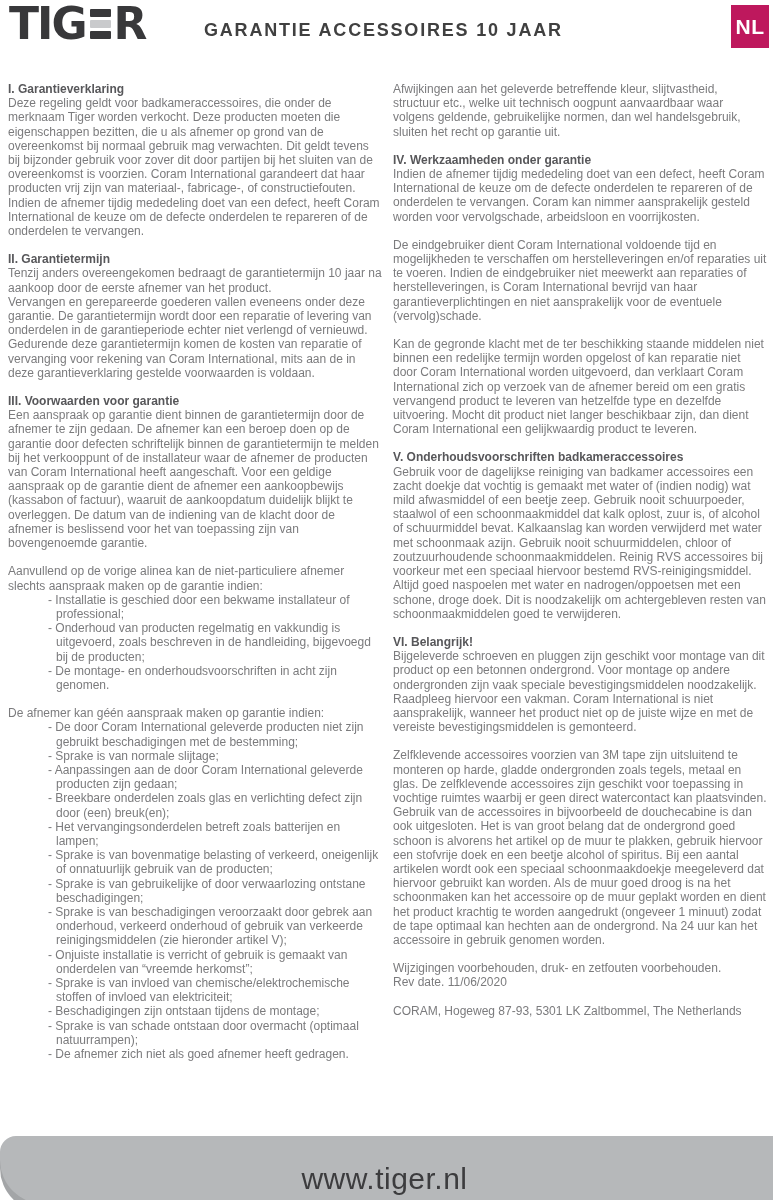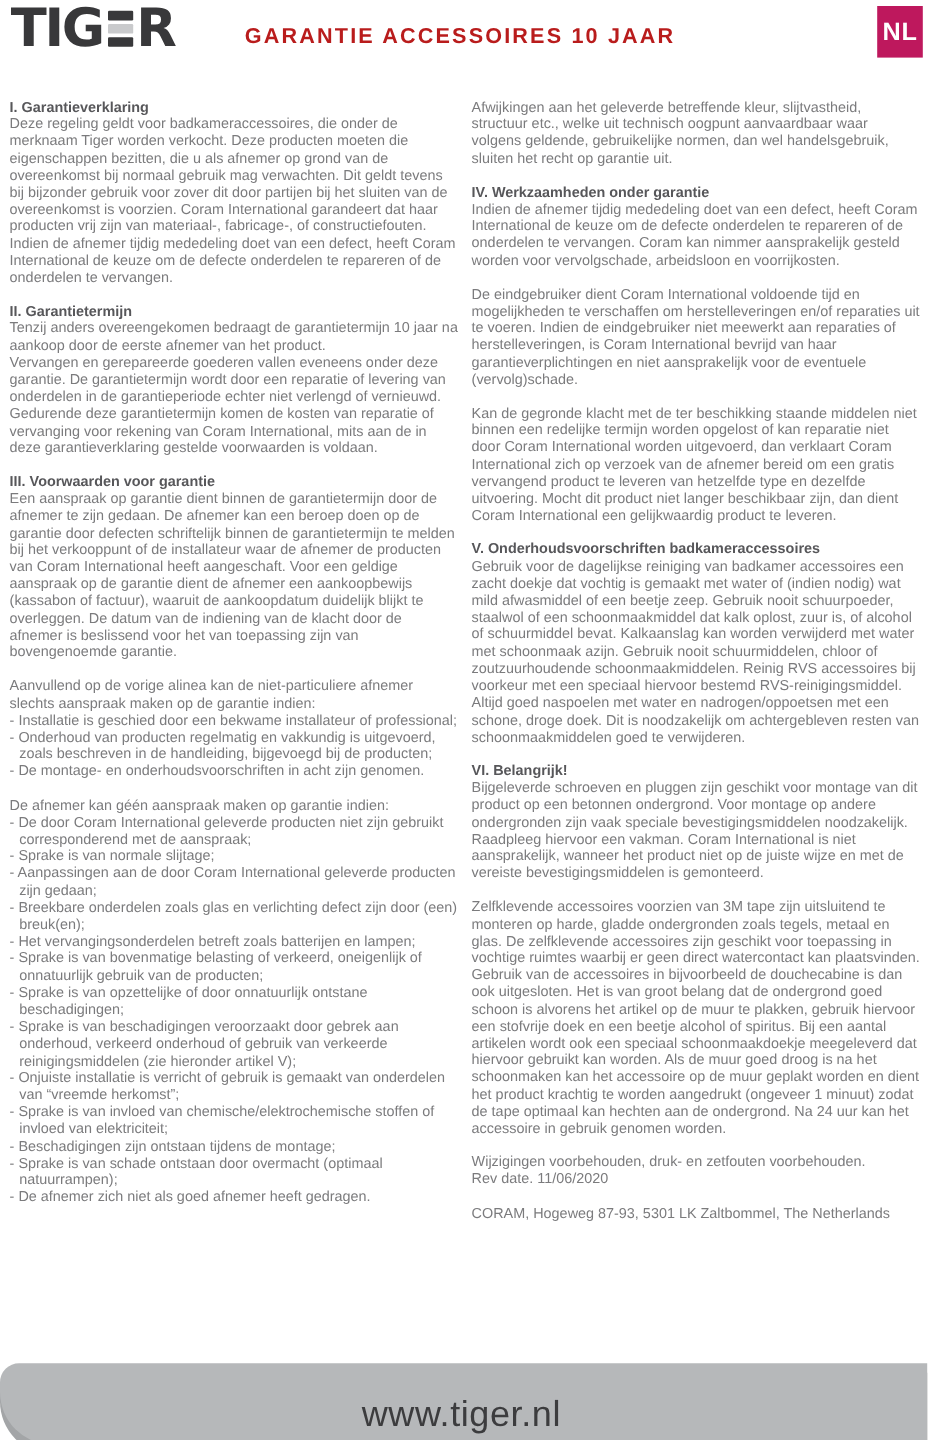--- a/index.html
+++ b/index.html
@@ -12,38 +12,38 @@
   .logo .lt {
     font-family:"DejaVu Sans", sans-serif; font-weight:bold;
     font-size:44px; line-height:44px; letter-spacing:-2px; color:#38383a;
   }
   .ebars { display:flex; flex-direction:column; justify-content:space-between;
     width:21px; height:30px; margin:7px 3px 0 4px; }
   .ebars .bar { height:8px; width:100%; background:#38383a; border-radius:1px; }
   .ebars .bar.mid { background:#c9cacc; }
   .title {
     position:absolute; left:204px; top:20px; font-size:18px; font-weight:bold;
-    letter-spacing:1.8px; color:#b91c1c; white-space:nowrap;
+    letter-spacing:1.8px; color:#404040; white-space:nowrap;
   }
   .badge {
     position:absolute; right:4px; top:5px; width:38px; height:43px;
     background:#be185d; color:#ffffff; font-weight:bold; font-size:21px;
     display:flex; align-items:center; justify-content:center; letter-spacing:0.5px;
   }
   
   .col {
     position:absolute; top:82px; width:374px;
     font-size:12px; line-height:14.2px; color:#7b7b7d;
   }
   .col-left  { left:8px; }
   .col-right { left:393px; }
   .block { margin:0 0 14px 0; }
   .block .h { font-weight:bold; color:#57575a; }
   .block p { margin:0; }
-  .block .li { padding-left:8px; text-indent:-8px; }
+  .block .li { padding-left:8px; text-indent:-8px;margin-left:40px; }
   
   .footer { position:absolute; left:0; right:0; bottom:0; height:76px; }
   .footer-bar {
     position:absolute; left:0; right:0; top:12px; height:68px;
     background:#b6b8ba; border-radius:16px 0 0 44px;
     box-shadow:0 8px 0 0 #a3a5a7;
     display:flex; align-items:flex-end; justify-content:center;
     padding:0 16px 10px 12px; box-sizing:border-box;
   }
   .site { font-size:30px; line-height:30px; color:#3c3c3e; letter-spacing:0.5px; }
@@ -84,27 +84,27 @@
         <p>Een aanspraak op garantie dient binnen de garantietermijn door de afnemer te zijn gedaan. De afnemer kan een beroep doen op de garantie door defecten schriftelijk binnen de garantietermijn te melden bij het verkooppunt of de installateur waar de afnemer de producten van Coram International heeft aangeschaft. Voor een geldige aanspraak op de garantie dient de afnemer een aankoopbewijs (kassabon of factuur), waaruit de aankoopdatum duidelijk blijkt te overleggen. De datum van de indiening van de klacht door de afnemer is beslissend voor het van toepassing zijn van bovengenoemde garantie.</p>
       </div>
       <div class="block">
         <p>Aanvullend op de vorige alinea kan de niet-particuliere afnemer slechts aanspraak maken op de garantie indien:</p>
         <div class="li">- Installatie is geschied door een bekwame installateur of professional;</div>
         <div class="li">- Onderhoud van producten regelmatig en vakkundig is uitgevoerd, zoals beschreven in de handleiding, bijgevoegd bij de producten;</div>
         <div class="li">- De montage- en onderhoudsvoorschriften in acht zijn genomen.</div>
       </div>
       <div class="block">
         <p>De afnemer kan géén aanspraak maken op garantie indien:</p>
-        <div class="li">- De door Coram International geleverde producten niet zijn gebruikt corresponderend met de aanspraak;</div>
+        <div class="li">- De door Coram International geleverde producten niet zijn gebruikt beschadigingen met de bestemming;</div>
         <div class="li">- Sprake is van normale slijtage;</div>
         <div class="li">- Aanpassingen aan de door Coram International geleverde producten zijn gedaan;</div>
         <div class="li">- Breekbare onderdelen zoals glas en verlichting defect zijn door (een) breuk(en);</div>
         <div class="li">- Het vervangingsonderdelen betreft zoals batterijen en lampen;</div>
         <div class="li">- Sprake is van bovenmatige belasting of verkeerd, oneigenlijk of onnatuurlijk gebruik van de producten;</div>
-        <div class="li">- Sprake is van opzettelijke of door onnatuurlijk ontstane beschadigingen;</div>
+        <div class="li">- Sprake is van gebruikelijke of door verwaarlozing ontstane beschadigingen;</div>
         <div class="li">- Sprake is van beschadigingen veroorzaakt door gebrek aan onderhoud, verkeerd onderhoud of gebruik van verkeerde reinigingsmiddelen (zie hieronder artikel V);</div>
         <div class="li">- Onjuiste installatie is verricht of gebruik is gemaakt van onderdelen van “vreemde herkomst”;</div>
         <div class="li">- Sprake is van invloed van chemische/elektrochemische stoffen of invloed van elektriciteit;</div>
         <div class="li">- Beschadigingen zijn ontstaan tijdens de montage;</div>
         <div class="li">- Sprake is van schade ontstaan door overmacht (optimaal natuurrampen);</div>
         <div class="li">- De afnemer zich niet als goed afnemer heeft gedragen.</div>
       </div>
     </div>
   <div class="col col-right" id="col-right">
       <div class="block">

